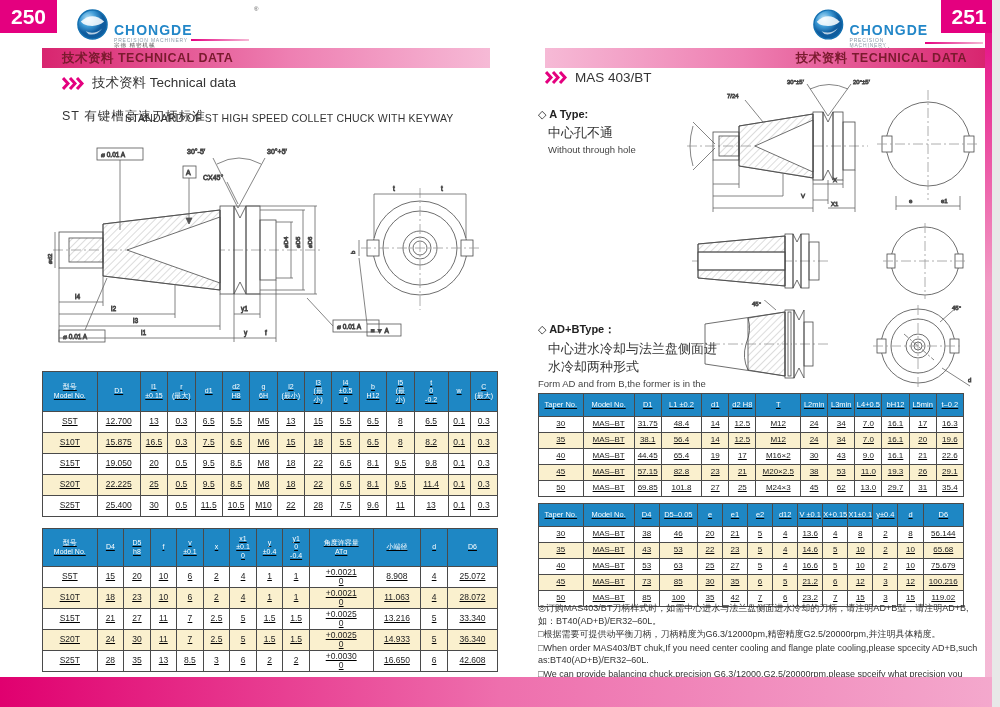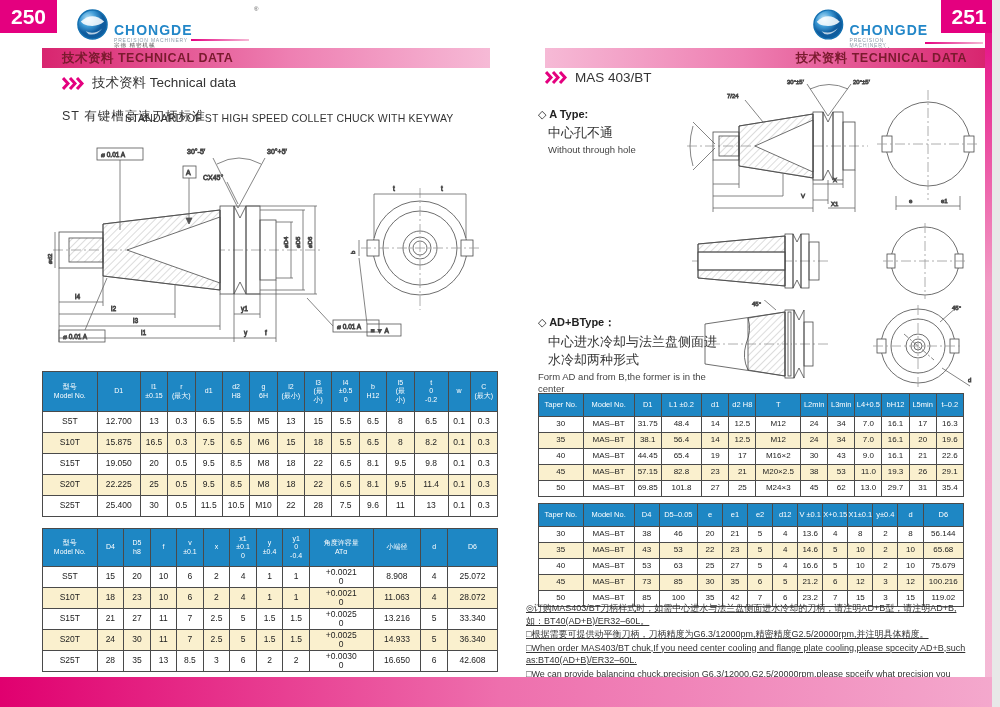--- a/index.html
+++ b/index.html
@@ -38,21 +38,21 @@
                          background:linear-gradient(90deg,#E4007F,#F6BAD6); }
   .logo .lcn   { font-size:5.5px; color:#555; letter-spacing:1px; }
   .logo .reg { font-size:6px; color:#555; position:relative; top:-2px; }
 
   
   .sect { display:flex; align-items:center; gap:6px; color:#333; font-size:13.5px; }
   .title-cn { font-size:12.5px; color:#333; letter-spacing:1px; }
   .title-en { font-size:10.5px; color:#333; letter-spacing:.2px; }
 
   
-  table.dt { border-collapse:collapse; table-layout:fixed; width:100%; }
+  table.dt { border-collapse:collapse; table-layout:fixed; width:100%;text-decoration:underline; }
   table.dt th { background:#1E87C4; color:#fff; font-weight:normal; font-size:7px;
                 line-height:1.15; white-space:pre-line; border:1px solid #4a4a4a; padding:1px 0;
                 text-align:center; vertical-align:middle; }
   table.dt td { font-size:8.5px; color:#222; text-align:center; vertical-align:middle;
                 border:1px solid #4a4a4a; background:#fff; white-space:pre-line; line-height:1.1; }
   table.dt tbody tr:nth-child(even) td { background:#FAF0CE; }
 
   #table-l1 { left:42px; top:371px; width:456px; }
   #table-l1 tr { height:21px; } #table-l1 thead tr { height:40px; }
   #table-l1 th:nth-child(1){width:12%} #table-l1 th:nth-child(2){width:9.5%}
@@ -76,21 +76,21 @@
   #table-r2 th:nth-child(4){width:9%} #table-r2 th:nth-child(14){width:9.5%}
 
   
   .type-block { left:538px; width:160px; color:#333; }
   .type-title { font-size:11px; font-weight:bold; color:#222; }
   .type-cn { font-size:13px; margin-top:3px; padding-left:10px; }
   .type-en { font-size:9.5px; color:#444; margin-top:2px; padding-left:10px; white-space:pre-line; line-height:1.25; }
   #type-adb { width:185px; }
 
   
-  #notes { left:526px; top:602px; width:440px; font-size:9px; color:#333; line-height:12.5px;text-decoration:underline; }
+  #notes { left:538px; top:602px; width:440px; font-size:9px; color:#333; line-height:12.5px; }
   .note { margin-bottom:1px; }
 
   
   svg text { font-family:"Liberation Sans","DejaVu Sans",sans-serif; fill:#444; }
   .drawing { stroke:#4a4a4a; }
 </style>
 </head>
 <body>
 
 <div id="spread">
@@ -516,21 +516,21 @@
       </g>
     </svg>
     <span>MAS  403/BT</span>
   </div>
 
   <div class="abs type-block" style="top:108px;" id="type-a">
     <div class="type-title"><span>◇</span> <span>A Type:</span></div>
     <div class="type-cn">中心孔不通</div>
     <div class="type-en">Without through hole</div>
   </div>
-  <div class="abs type-block" style="top:315px;" id="type-adb">
+  <div class="abs type-block" style="top:322px;" id="type-adb">
     <div class="type-title"><span>◇</span> <span>AD+BType：</span></div>
     <div class="type-cn">中心进水冷却与法兰盘侧面进水冷却两种形式</div>
     <div class="type-en" style="padding-left:0;">Form AD  and from B,the former is in the center
 cold,the latter is in the flange plate cold,These Two
 Forms Can Transform.</div>
   </div>
 
   <svg class="abs drawing" style="left:683px; top:76px;" width="305" height="142" viewBox="0 0 305 142" fill="none" stroke-width="0.8">
     <line x1="4" y1="70" x2="185" y2="70" stroke="#999" stroke-dasharray="10 3 2 3"></line>
     <line x1="10" y1="46" x2="32" y2="68" stroke="#666"></line>

